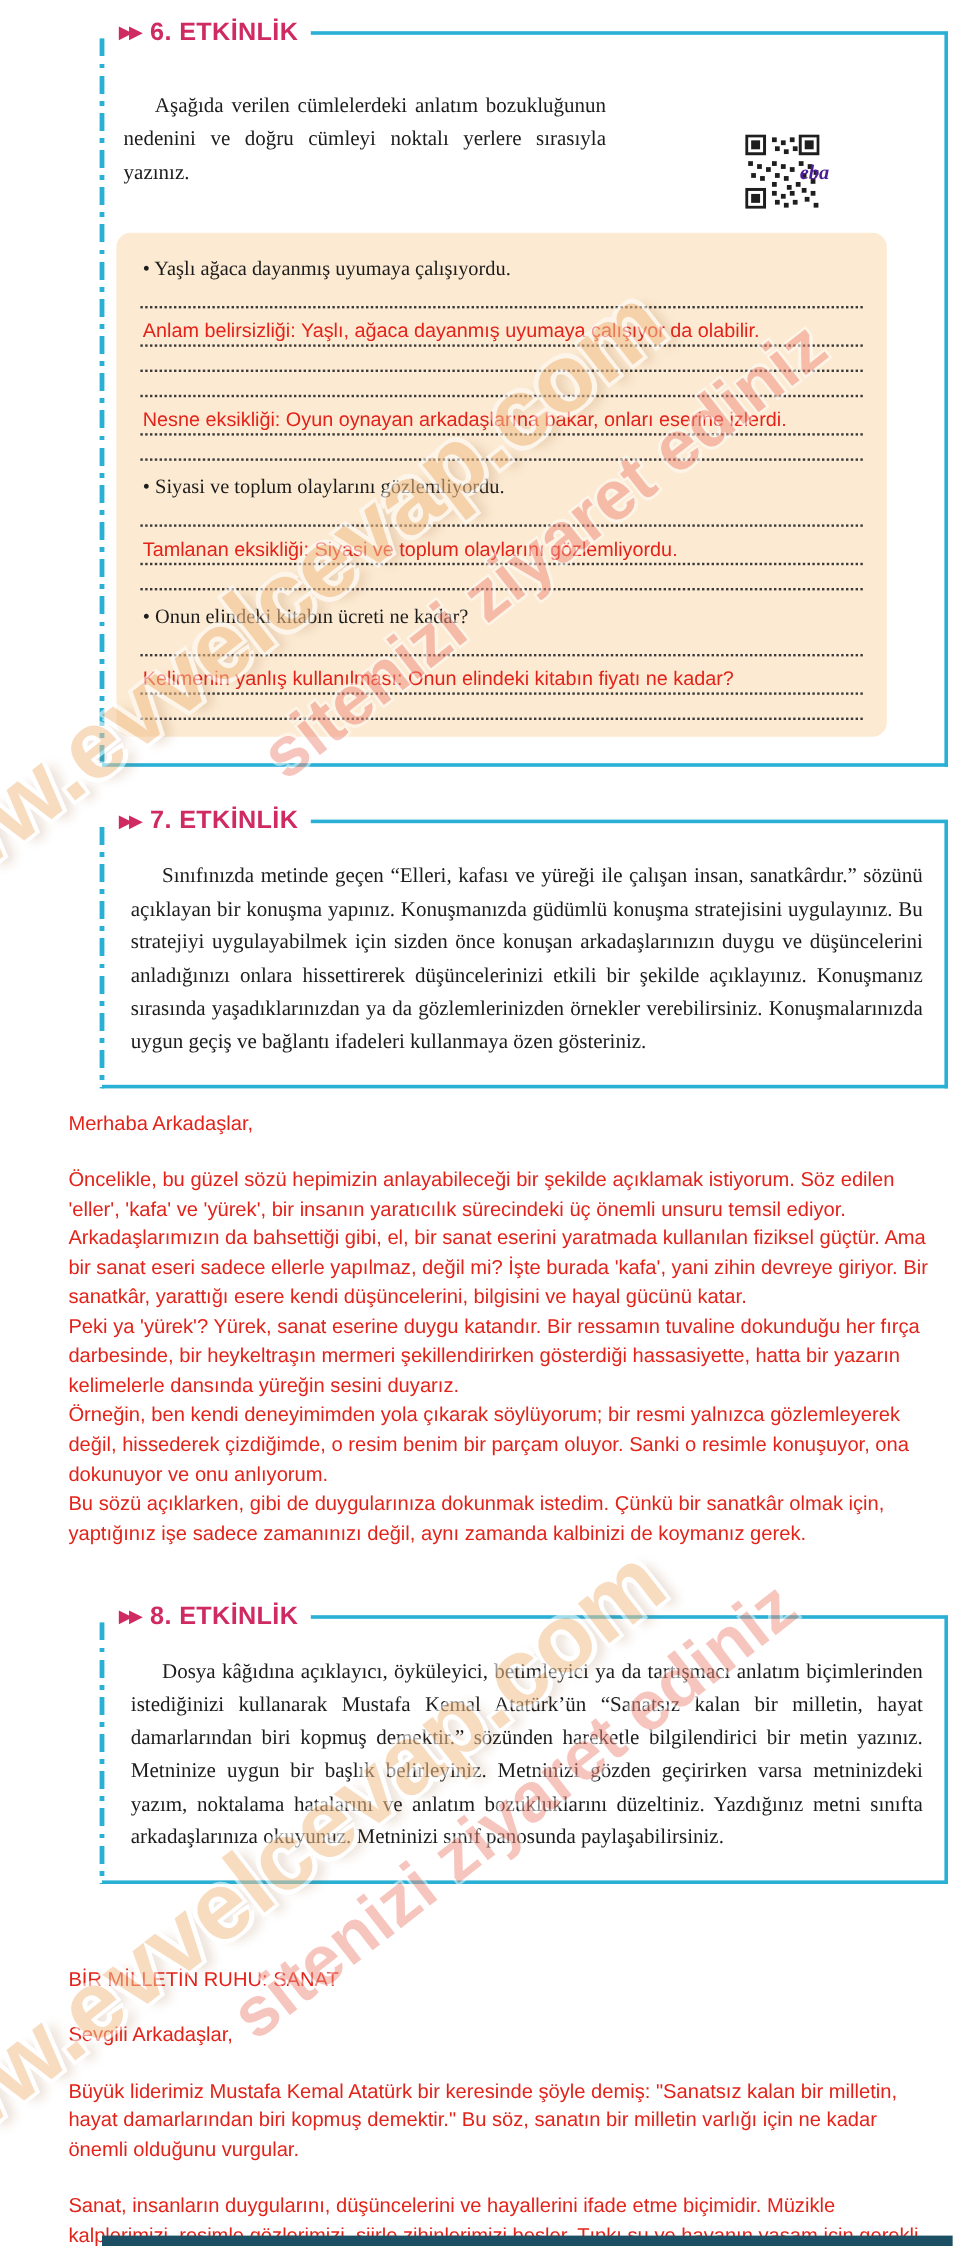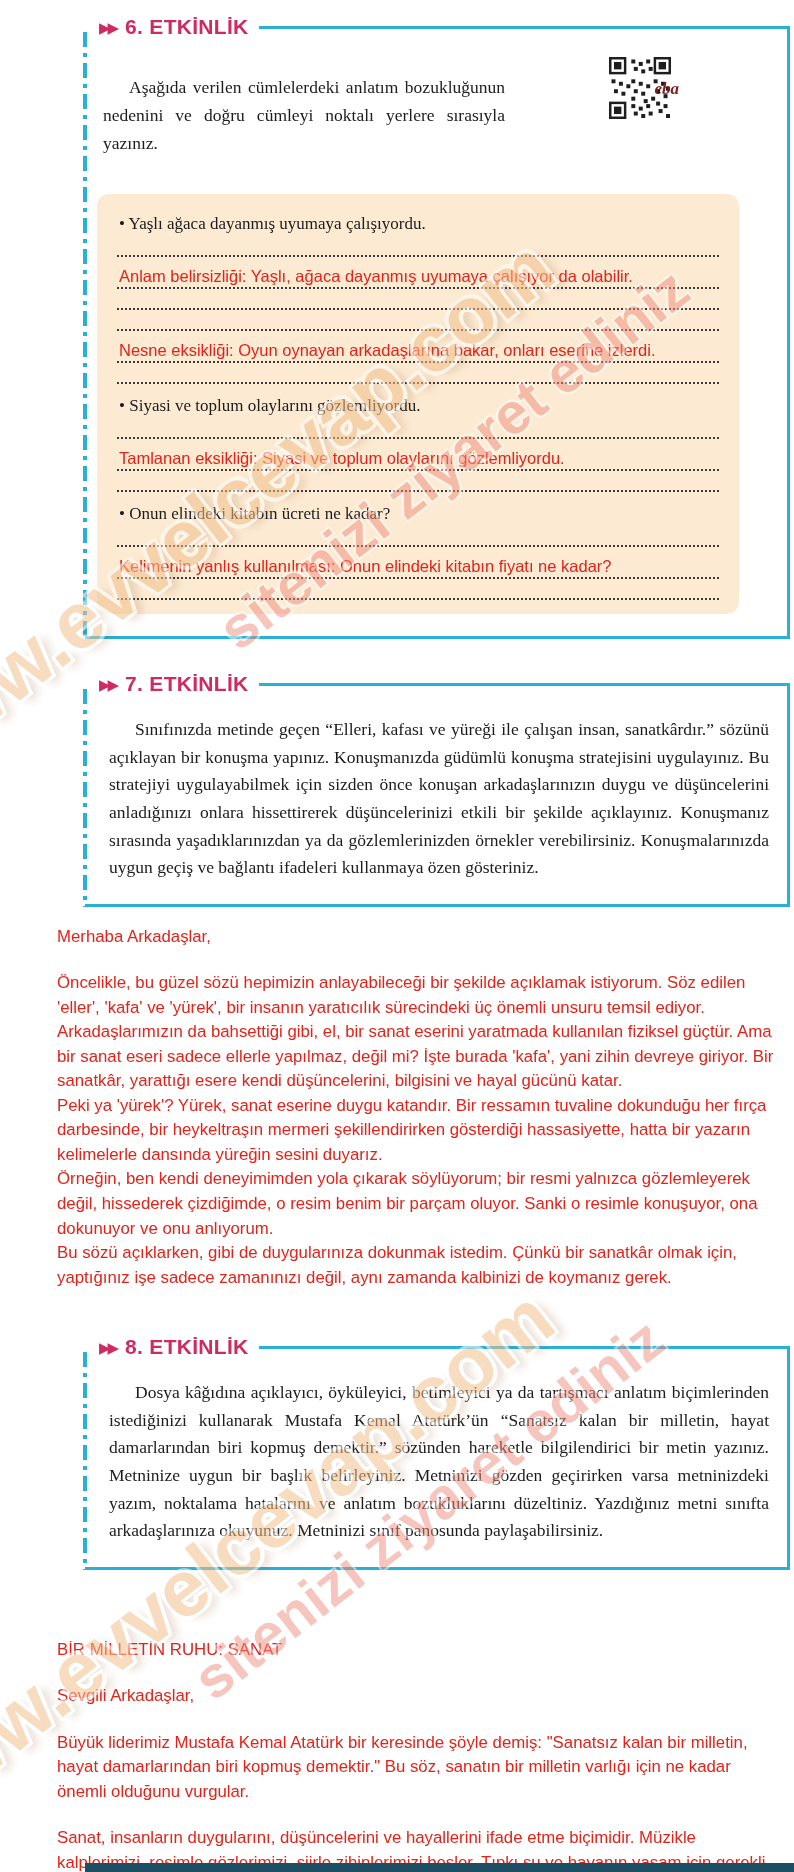--- a/index.html
+++ b/index.html
@@ -29,30 +29,30 @@
   .act-header{display:flex;align-items:center;height:30px;padding-left:14px;position:relative;z-index:2;}
   .chevrons{color:var(--magenta);font-size:15px;letter-spacing:-3px;margin-right:9px;line-height:1;}
   .act-title{color:var(--magenta);font-weight:bold;font-size:21px;letter-spacing:.3px;}
   .act-rule{flex:1;height:3px;background:var(--accent);margin-left:10px;}
   .act-body{
     border-right:3px solid var(--accent);
     border-bottom:3px solid var(--accent);
     margin-top:-15px;padding:28px 10px 18px 12px;
   }
   
-  .instr-row{display:flex;align-items:flex-start;}
+  .instr-row{display:flex;align-items:flex-end;gap:12px;}
   .instruction{
     width:402px;font-family:"Liberation Serif",serif;font-size:17.5px;line-height:1.6;
     text-align:justify;color:var(--ink);text-indent:26px;padding-left:6px;
   }
   .qr-wrap{width:62px;height:62px;position:relative;margin-left:104px;margin-top:2px;flex:0 0 auto;}
   .qr-wrap svg{width:62px;height:62px;display:block;}
   .qr-eba{
     position:absolute;right:-8px;top:22px;font-family:"Liberation Serif",serif;
-    font-style:italic;font-weight:bold;font-size:17px;color:#7f1d1d;
+    font-style:italic;font-weight:bold;font-size:17px;color:#4c1d95;
   }
   .worksheet{
     background:var(--peach);margin:20px 38px 4px 0;padding:8px 20px 14px 20px;border-radius:12px;
   }
   .q-sentence{font-family:"Liberation Serif",serif;font-size:17px;color:var(--ink);margin:12px 0 2px 2px;}
   .dotline{border-bottom:2px dotted #3a3a3a;height:19px;}
   .q-answer{
     font-size:16.5px;color:var(--red);border-bottom:2px dotted #3a3a3a;
     padding:10px 0 1px 2px;white-space:nowrap;overflow:hidden;
   }

